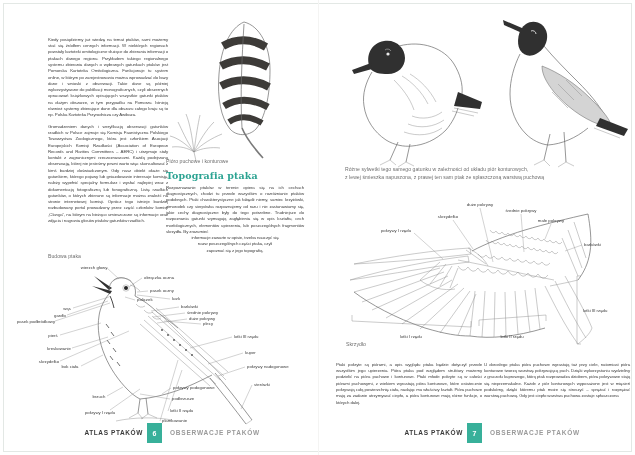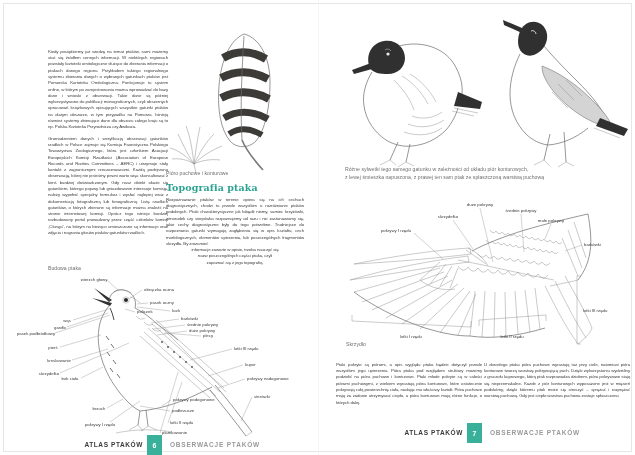--- a/index.html
+++ b/index.html
@@ -26,21 +26,21 @@
   .ink{stroke:#6a6a6a;stroke-width:.7;fill:none;}
   .ink-thin{stroke:#8a8a8a;stroke-width:.45;fill:none;}
   .dark{fill:#303030;stroke:none;}
 </style>
 </head>
 <body>
 
 <div class="frame"></div>
 <div class="seam"></div>
 
-<div class="abs" style="left:0;top:12px;width:318px;height:379px;">
+<div class="abs" style="left:0;top:0;width:318px;height:379px;">
 
   <div class="abs" style="left:48px;top:36px;width:120px;height:220px;">
     <div class="half bodytext" style="width:240px;">
       <p>Kiedy posiądziemy już wiedzę na temat ptaków, sami możemy stać się źródłem cennych informacji. W niektórych regionach powstały kartoteki ornitologiczne służące do zbierania informacji o ptakach danego regionu. Przykładem takiego regionalnego systemu zbierania danych o wybranych gatunkach ptaków jest Pomorska Kartoteka Ornitologiczna. Funkcjonuje tu system online, w którym po zarejestrowaniu można wprowadzać do bazy dane i wnioski z obserwacji. Takie dane są później wykorzystywane do publikacji monograficznych, czyli obszernych opracowań książkowych opisujących wszystkie gatunki ptaków na dużym obszarze, w tym przypadku na Pomorzu. Istnieją również systemy zbierające dane dla obszaru całego kraju są to np. Polska Kartoteka Przyrodnicza czy Awibaza.</p>
       <p>Gromadzeniem danych i weryfikacją obserwacji gatunków rzadkich w Polsce zajmuje się Komisja Faunistyczna Polskiego Towarzystwa Zoologicznego, która jest członkiem Asocjacji Europejskich Komisji Rzadkości (Association of European Records and Rarities Committees – AERC) i utrzymuje stały kontakt z zagranicznymi rzeczoznawcami. Każdą podejrzaną obserwację, której nie jesteśmy pewni warto więc skonsultować z kimś bardziej doświadczonym. Gdy nasz obiekt okaże się gatunkiem, którego pojawy lub gniazdowanie interesuje komisję, należy wypełnić specjalny formularz i wysłać najlepiej wraz z dokumentacją fotograficzną lub fonograficzną. Listę rzadkich gatunków, o których zbierane są informacje można znaleźć na stronie internetowej komisji. Oprócz tego istnieje bardziej rozbudowany portal prowadzony przez część członków komisji „Clanga”, na którym na bieżąco umieszczane są informacje oraz zdjęcia i nagrania głosów ptaków gatunków rzadkich.</p>
     </div>
   </div>
 
   <svg class="abs" style="left:166px;top:16px;" width="150" height="148" viewBox="0 0 150 148">
     <g>

